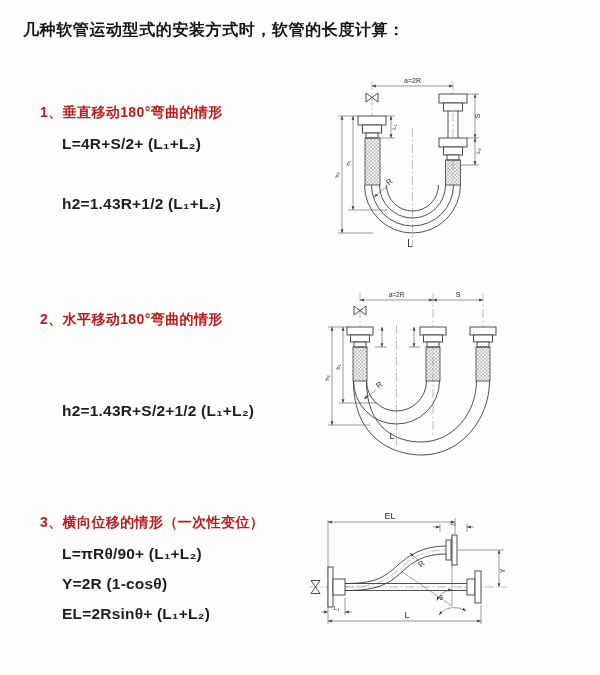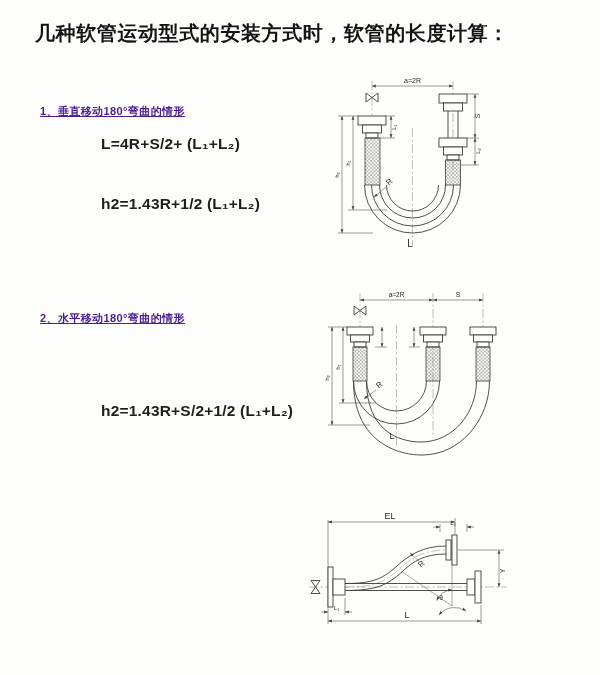--- a/index.html
+++ b/index.html
@@ -2,31 +2,31 @@
 <html><head>
 <meta charset="utf-8">
 <style>
   html,body{margin:0;padding:0;background:#e8e8e8;}
   .page{
     position:relative;width:600px;height:675px;margin:0 auto;
     background:#fdfdfb;overflow:hidden;
     font-family:"Liberation Sans","DejaVu Sans",sans-serif;
   }
   .doc-title{
-    position:absolute;left:35px;top:20px;
-    font-size:20px;font-weight:700;color:#141414;letter-spacing:.6px;font-family:Liberation Serif, serif;
+    position:absolute;left:23px;top:20px;
+    font-size:16px;font-weight:700;color:#141414;letter-spacing:.6px;font-family:Liberation Serif, serif;
   }
   .section{position:absolute;left:40px;width:300px;}
   .sec-heading{
     position:absolute;left:0;top:0;
-    font-size:11px;font-weight:700;color:#4c1d95;letter-spacing:.4px;white-space:nowrap;text-decoration:underline;
+    font-size:14px;font-weight:700;color:#b91c1c;letter-spacing:.4px;white-space:nowrap;
   }
   .formula{
     position:absolute;left:22px;
-    font-size:15.5px;font-weight:600;color:#1e1e1e;letter-spacing:.2px;white-space:nowrap;margin-left:39px;
+    font-size:15.5px;font-weight:600;color:#1e1e1e;letter-spacing:.2px;white-space:nowrap;
   }
   .f0{top:31px}.f1{top:61px}.f2{top:91px}
   #sec1{top:104px;height:130px}
   #sec2{top:311px;height:130px}
   #sec3{top:514px;height:130px}
   .diag{position:absolute;}
   .ln{stroke:#3c3c3c;stroke-width:.9;fill:none}
   .fl{stroke:#3c3c3c;stroke-width:.9;fill:#fdfdfb}
   .hz{stroke:#3c3c3c;stroke-width:.8}
   .dm line,.dm path{stroke:#4a4a4a;stroke-width:.55;fill:none}
@@ -47,20 +47,26 @@
     <div class="sec-heading">1、垂直移动180°弯曲的情形</div>
     <div class="formula f0">L=4R+S/2+ (L₁+L₂)</div>
     <div class="formula f2">h2=1.43R+1/2 (L₁+L₂)</div>
   </div>
 
   <div class="section" id="sec2">
     <div class="sec-heading">2、水平移动180°弯曲的情形</div>
     <div class="formula f2">h2=1.43R+S/2+1/2 (L₁+L₂)</div>
   </div>
 
+  <div class="section" id="sec3">
+    <div class="sec-heading">3、横向位移的情形（一次性变位）</div>
+    <div class="formula f0">L=πRθ/90+ (L₁+L₂)</div>
+    <div class="formula f1">Y=2R (1-cosθ)</div>
+    <div class="formula f2">EL=2Rsinθ+ (L₁+L₂)</div>
+  </div>
 
   <svg class="diag" style="left:315px;top:70px" width="270" height="190" viewBox="0 0 270 190">
     <defs>
       <marker id="ar1" viewBox="0 0 8 8" refX="7.5" refY="4" markerWidth="8" markerHeight="8" orient="auto-start-reverse">
         <path d="M0.5,1.4 L7.5,4 L0.5,6.6 Z" fill="#444"></path>
       </marker>
       <pattern id="hatch1" patternUnits="userSpaceOnUse" width="3.5" height="3.5">
         <path d="M0,0 L3.5,3.5 M3.5,0 L0,3.5" stroke="#777" stroke-width=".45"></path>
       </pattern>
     </defs>

